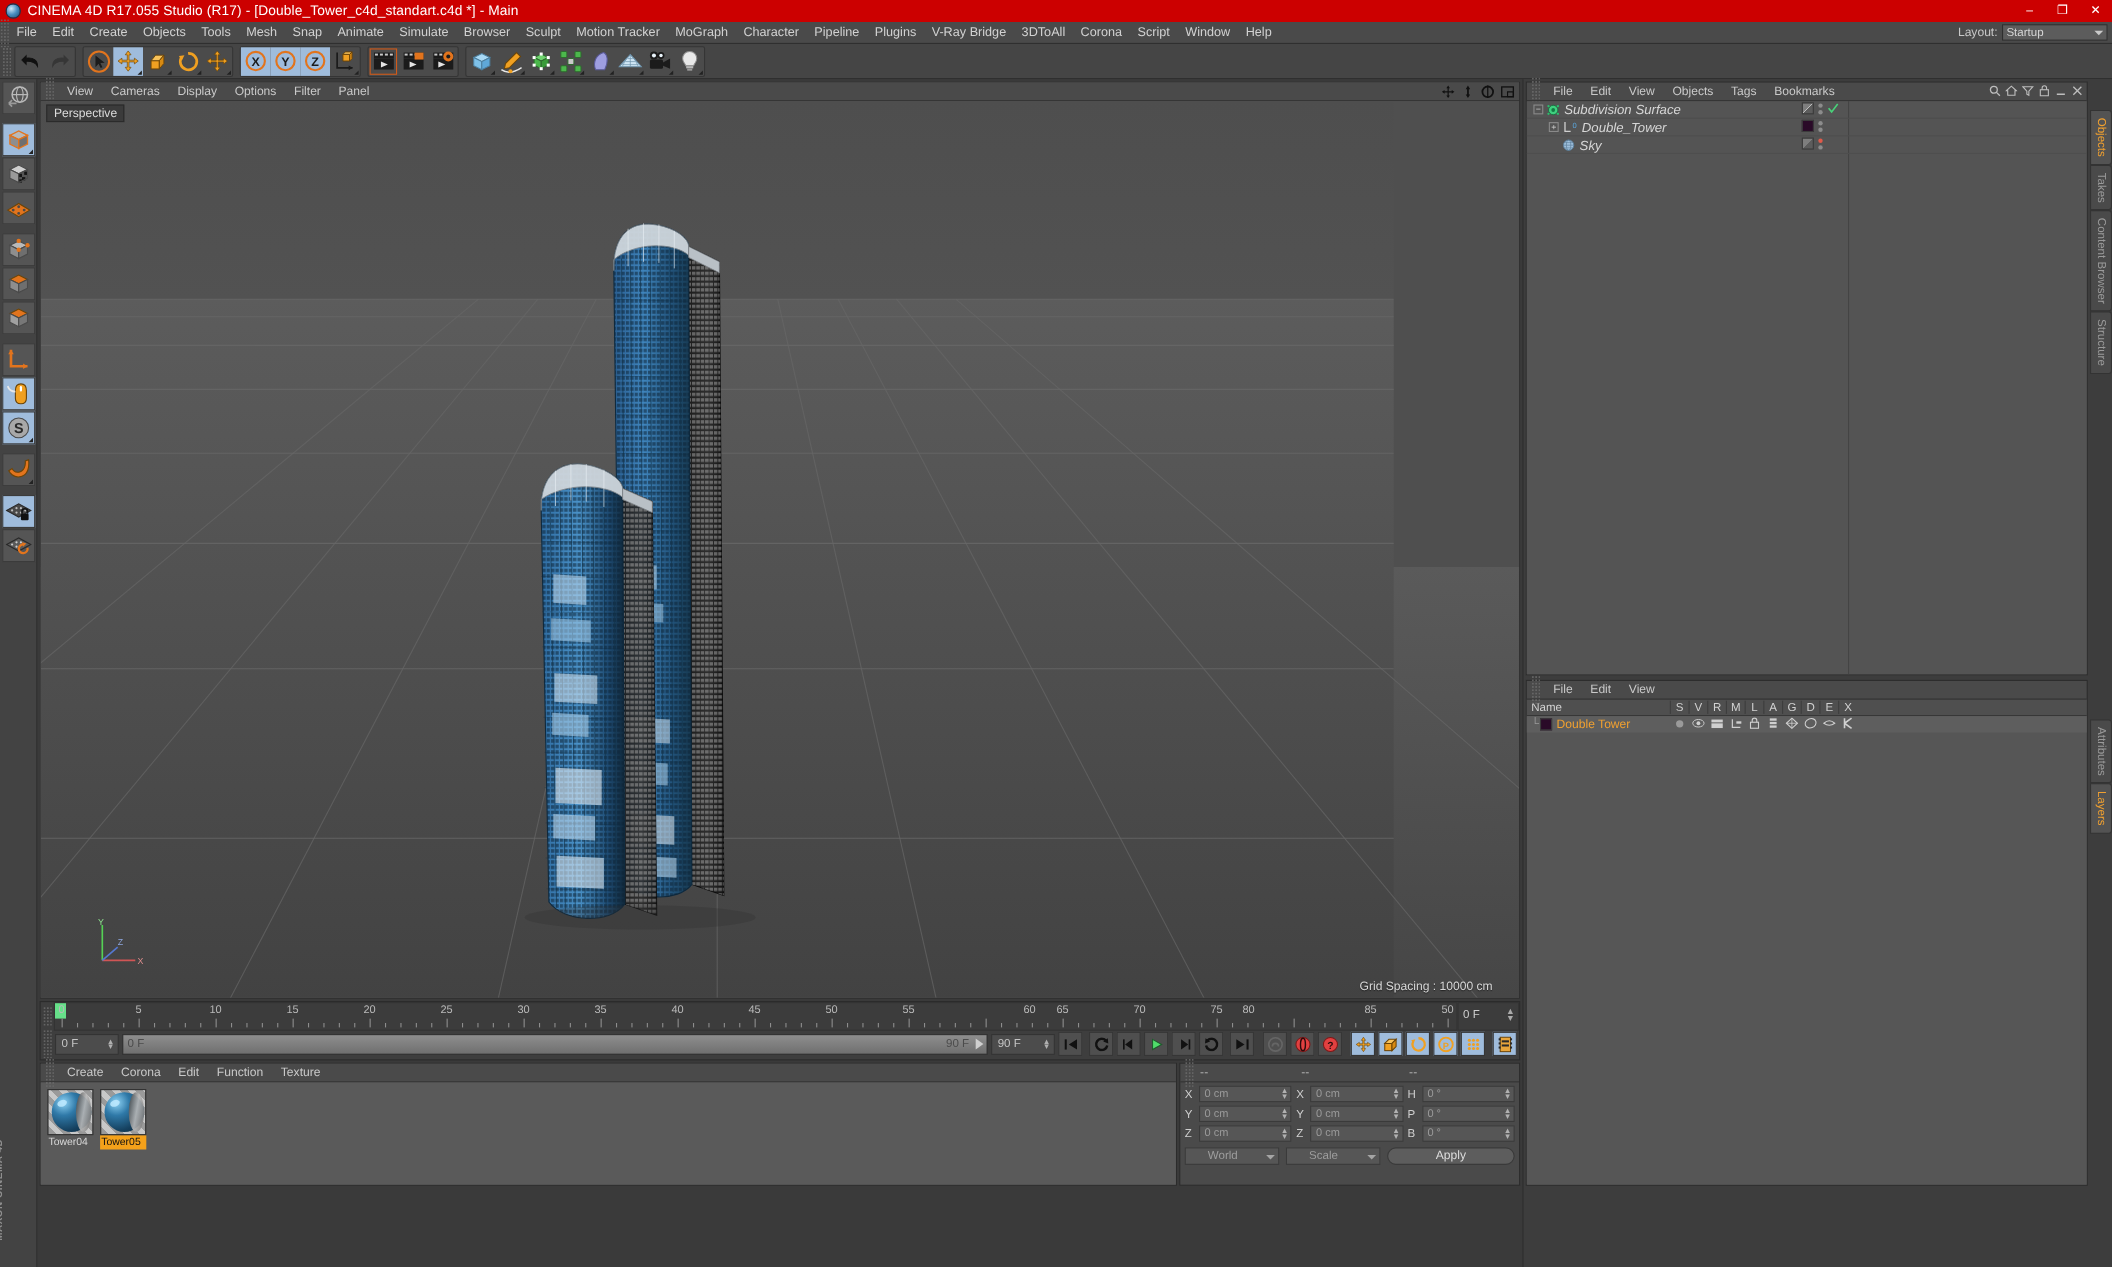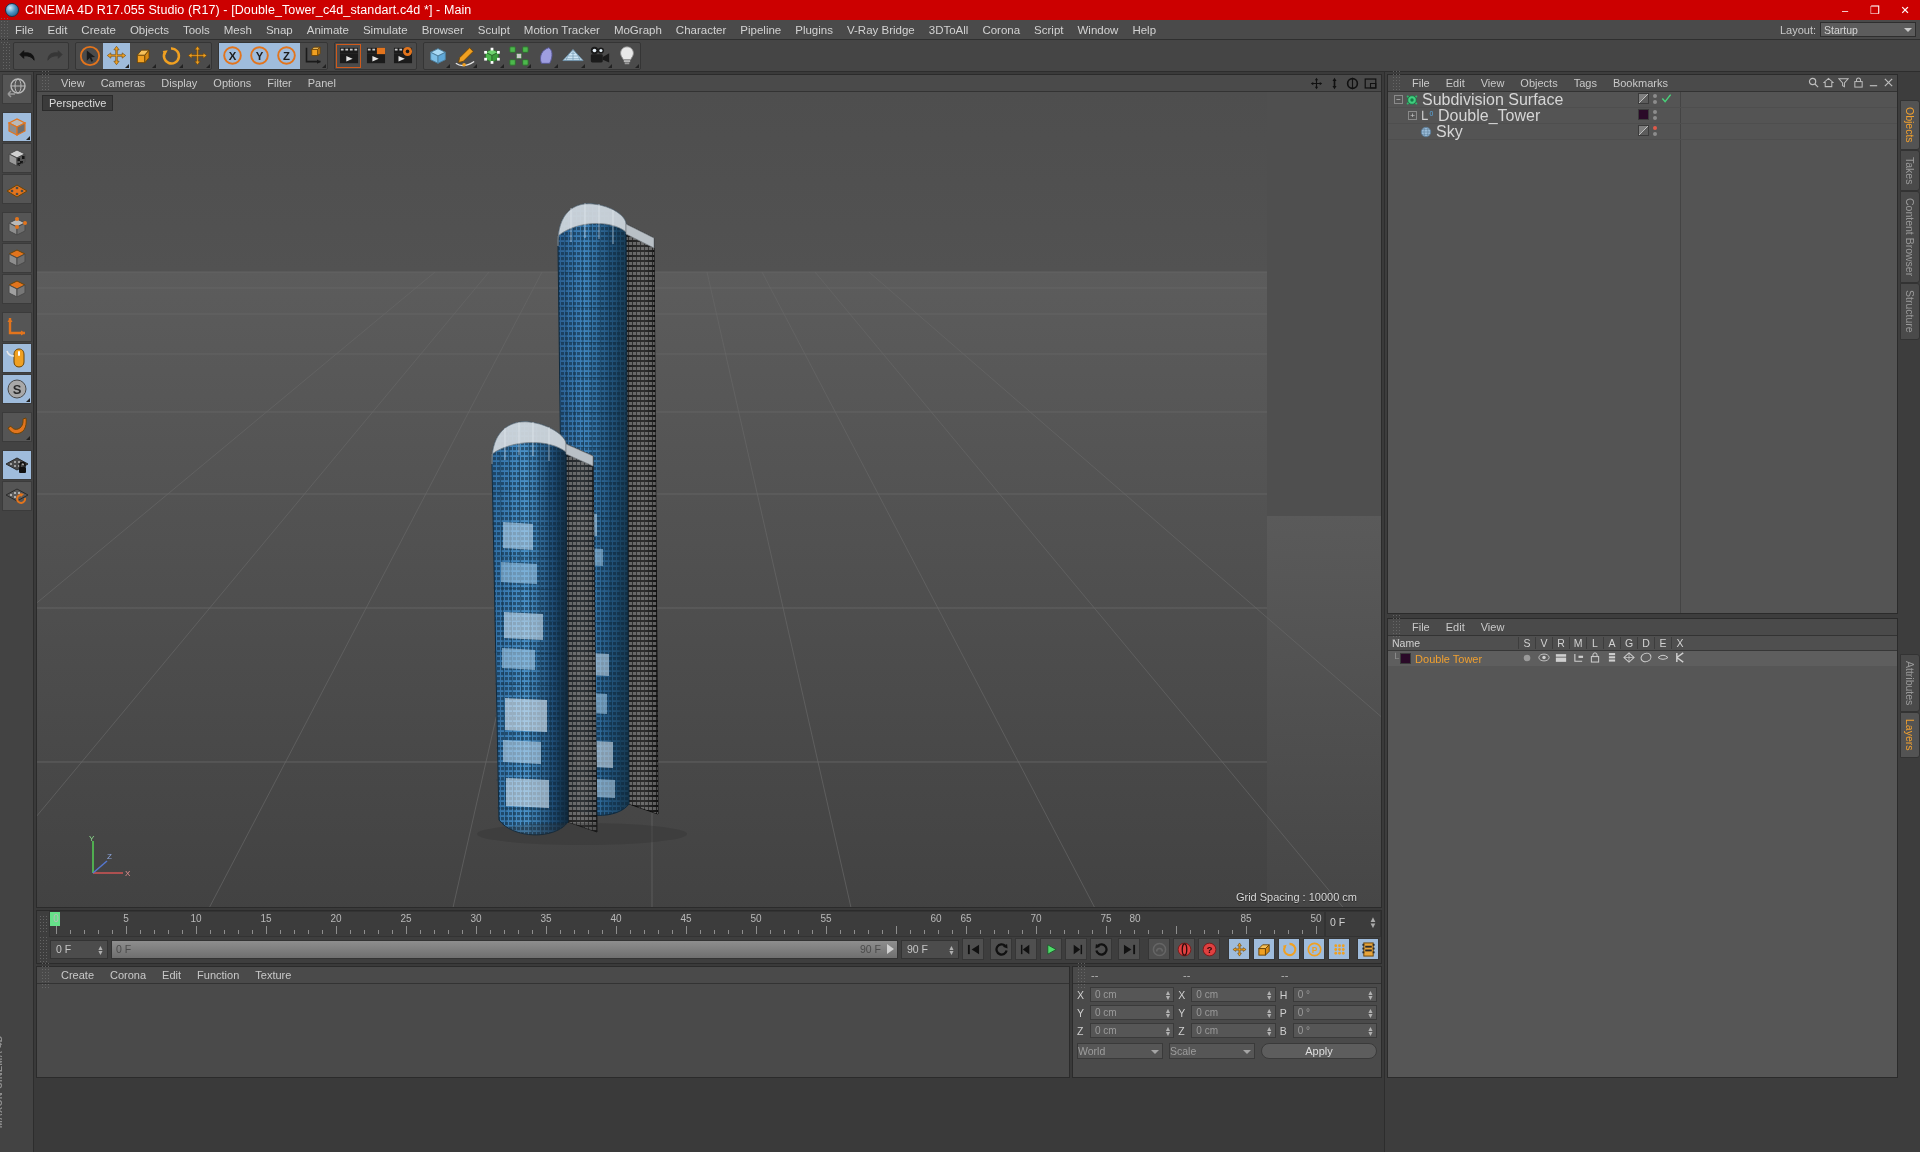--- a/index.html
+++ b/index.html
@@ -126,42 +126,42 @@
   #coordhead { height:17px; display:flex; align-items:center; gap:0; border-bottom:1px solid #333;}
   #coordhead .dash { color:#b4b4b4; font-size:11px; }
   #coordgrid { padding:3px 4px; display:flex; flex-direction:column; gap:3px; }
   .crow { display:flex; gap:4px; align-items:center; }
   .clab { color:#cfcfcf; font-size:10.5px; width:9px; text-align:left; }
   .cfield { flex:1; height:15px; background:#565656; border:1px solid #3a3a3a; color:#9a9a9a;
     font-size:10px; line-height:13px; padding:0 10px 0 4px; position:relative;}
   .cfield .spin { position:absolute; right:2px; top:2px; font-size:7px; color:#b2b2b2; line-height:5px;}
   .crow2 { display:flex; gap:6px; align-items:center; padding-top:2px;}
   .csel { width:86px; height:16px; background:#565656; border:1px solid #3a3a3a; color:#9d9d9d;
-    font-size:10.5px; line-height:14px; padding:0 0; position:relative;}
+    font-size:10.5px; line-height:14px; padding:0 20px; position:relative;}
   .csel .ar { position:absolute; right:3px; top:6px; border-left:4px solid transparent;
     border-right:4px solid transparent; border-top:4px solid #a5a5a5;}
   #applybtn { flex:1; height:16px; background:#5d5d5d; border:1px solid #3a3a3a; border-radius:8px;
     color:#dedede; font-size:11px; text-align:center; line-height:14px;}
 
   
   #rightdock { width:536px; background:#3d3d3d; display:flex; flex-direction:column; flex:none;
     border-left:1px solid #2d2d2d;}
   .panel { background:#4a4a4a; border:1px solid #2b2b2b; margin:2px; display:flex; flex-direction:column;}
   .pmenu { height:17px; display:flex; align-items:center; border-bottom:1px solid #333; position:relative;}
   .pmenu .mi { color:#c9c9c9; font-size:11px; padding:0 8px;}
   .pmenu .right { position:absolute; right:3px; top:2px; display:flex; gap:4px; align-items:center;}
 
   #objpanel { height:540px; }
   #objtree { flex:1; background:#545454; position:relative; }
   .orow { height:16px; display:flex; align-items:center; position:relative;
     border-bottom:1px solid #4e4e4e; }
   .orow .indent { flex:none; }
   .onode { width:9px; height:9px; border:1px solid #8a8a8a; color:#d0d0d0; font-size:8px;
     line-height:7px; text-align:center; background:#545454; margin-right:3px; flex:none;}
-  .oname { color:#d6d6d6; font-size:16px; white-space:nowrap; }
+  .oname { color:#d6d6d6; font-size:12px; white-space:nowrap;font-style:italic; }
   .otags { position:absolute; left:250px; top:1px; display:flex; align-items:center; gap:4px;}
   .tagsq { width:11px; height:11px; border:1px solid #3b3b3b;
     background:linear-gradient(135deg,#7e7e7e 0 48%, #bfbfbf 48% 52%, #5c5c5c 52%);}
   .dots { display:flex; flex-direction:column; gap:2px; }
   .dots i { width:4px; height:4px; border-radius:50%; background:#8c8c8c; display:block;}
   .vsep { position:absolute; left:292px; top:0; bottom:0; width:1px; background:#444;}
 
   #layerpanel { height:460px; }
   #lhead { height:15px; display:flex; align-items:center; background:#4f4f4f;
     border-bottom:1px solid #373737;}
@@ -1058,20 +1058,38 @@
         <div id="matmenu">
           <div class="grip" style="margin:0 4px;"></div>
           <div id="mat-menu-items" style="display:flex">
               <div class="mi">Create</div>
               <div class="mi">Corona</div>
               <div class="mi">Edit</div>
               <div class="mi">Function</div>
               <div class="mi">Texture</div>
             </div>
         </div>
+        <div id="matlist">
+            <div class="matcell">
+              <div class="matball">
+                <div class="sph"></div>
+                <div class="gs"></div>
+                <div class="hl"></div>
+              </div>
+              <div class="matname">Tower04</div>
+            </div>
+            <div class="matcell">
+              <div class="matball">
+                <div class="sph"></div>
+                <div class="gs"></div>
+                <div class="hl"></div>
+              </div>
+              <div class="matname sel">Tower05</div>
+            </div>
+          </div>
       </div>
 
       <div id="coords">
         <div id="coordhead">
           <div class="grip" style="margin:0 6px 0 4px;"></div>
           <span class="dash" style="width:92px;">--</span>
           <span class="dash" style="width:98px;">--</span>
           <span class="dash">--</span>
         </div>
         <div id="coordgrid">

